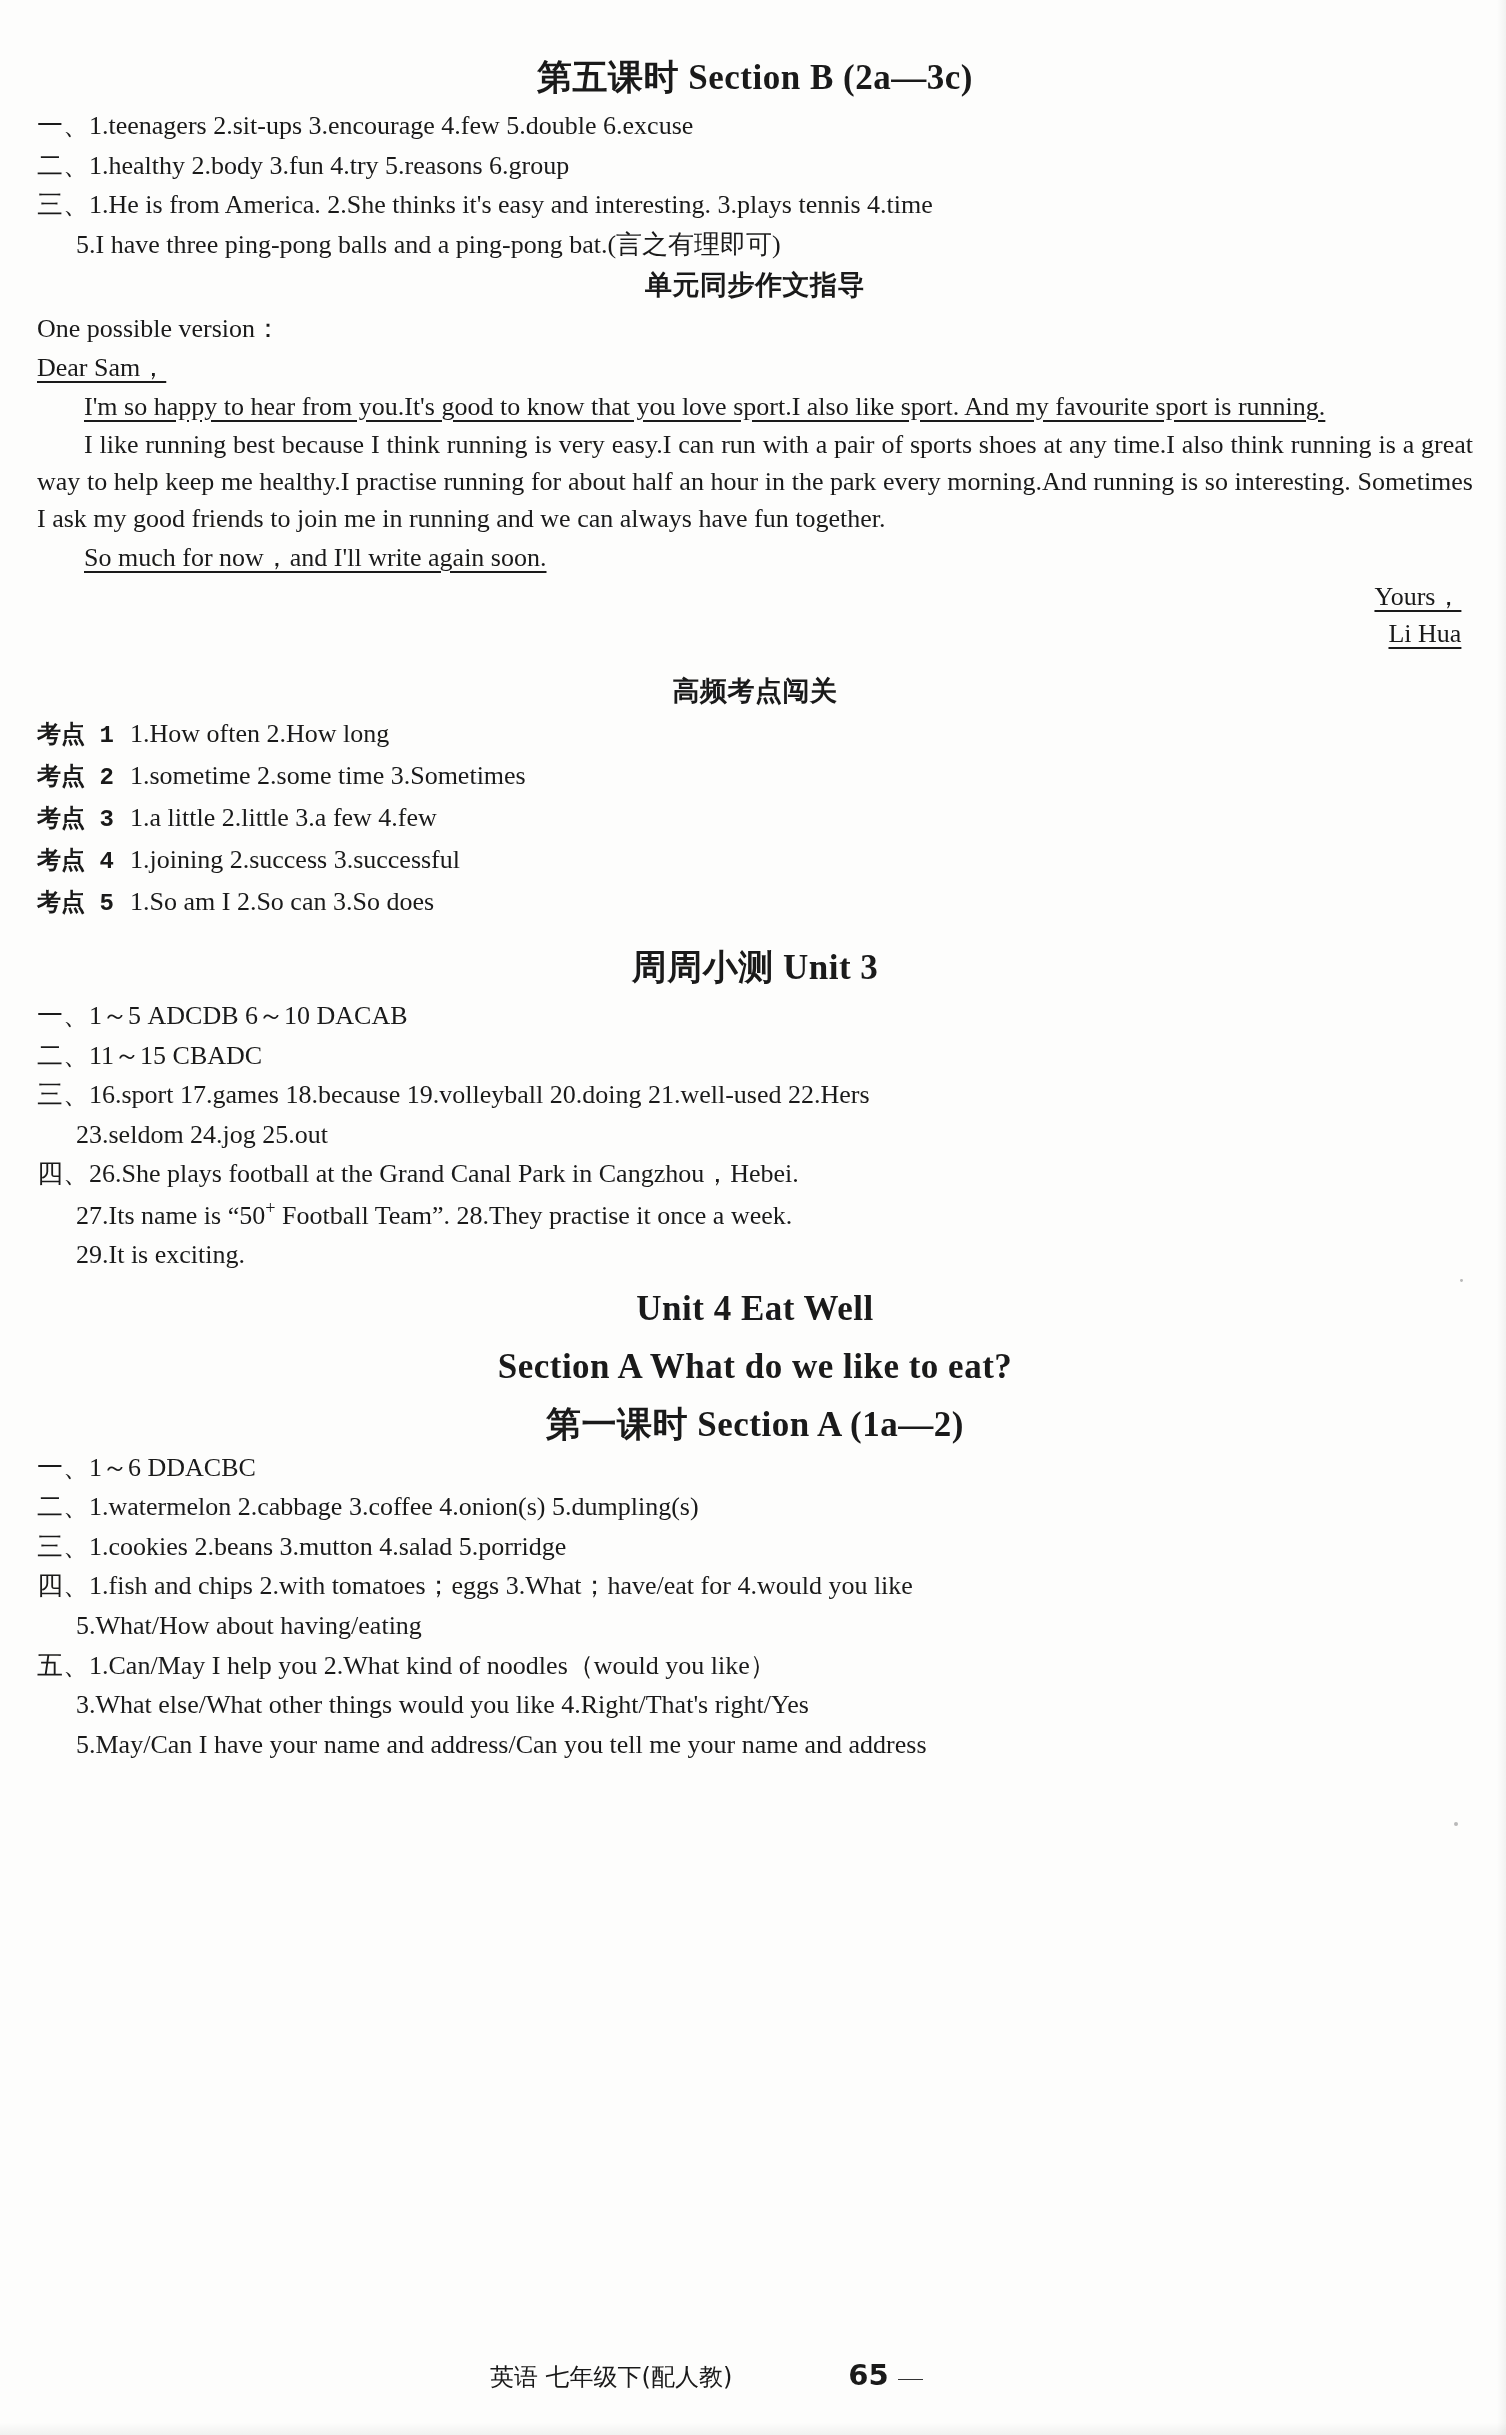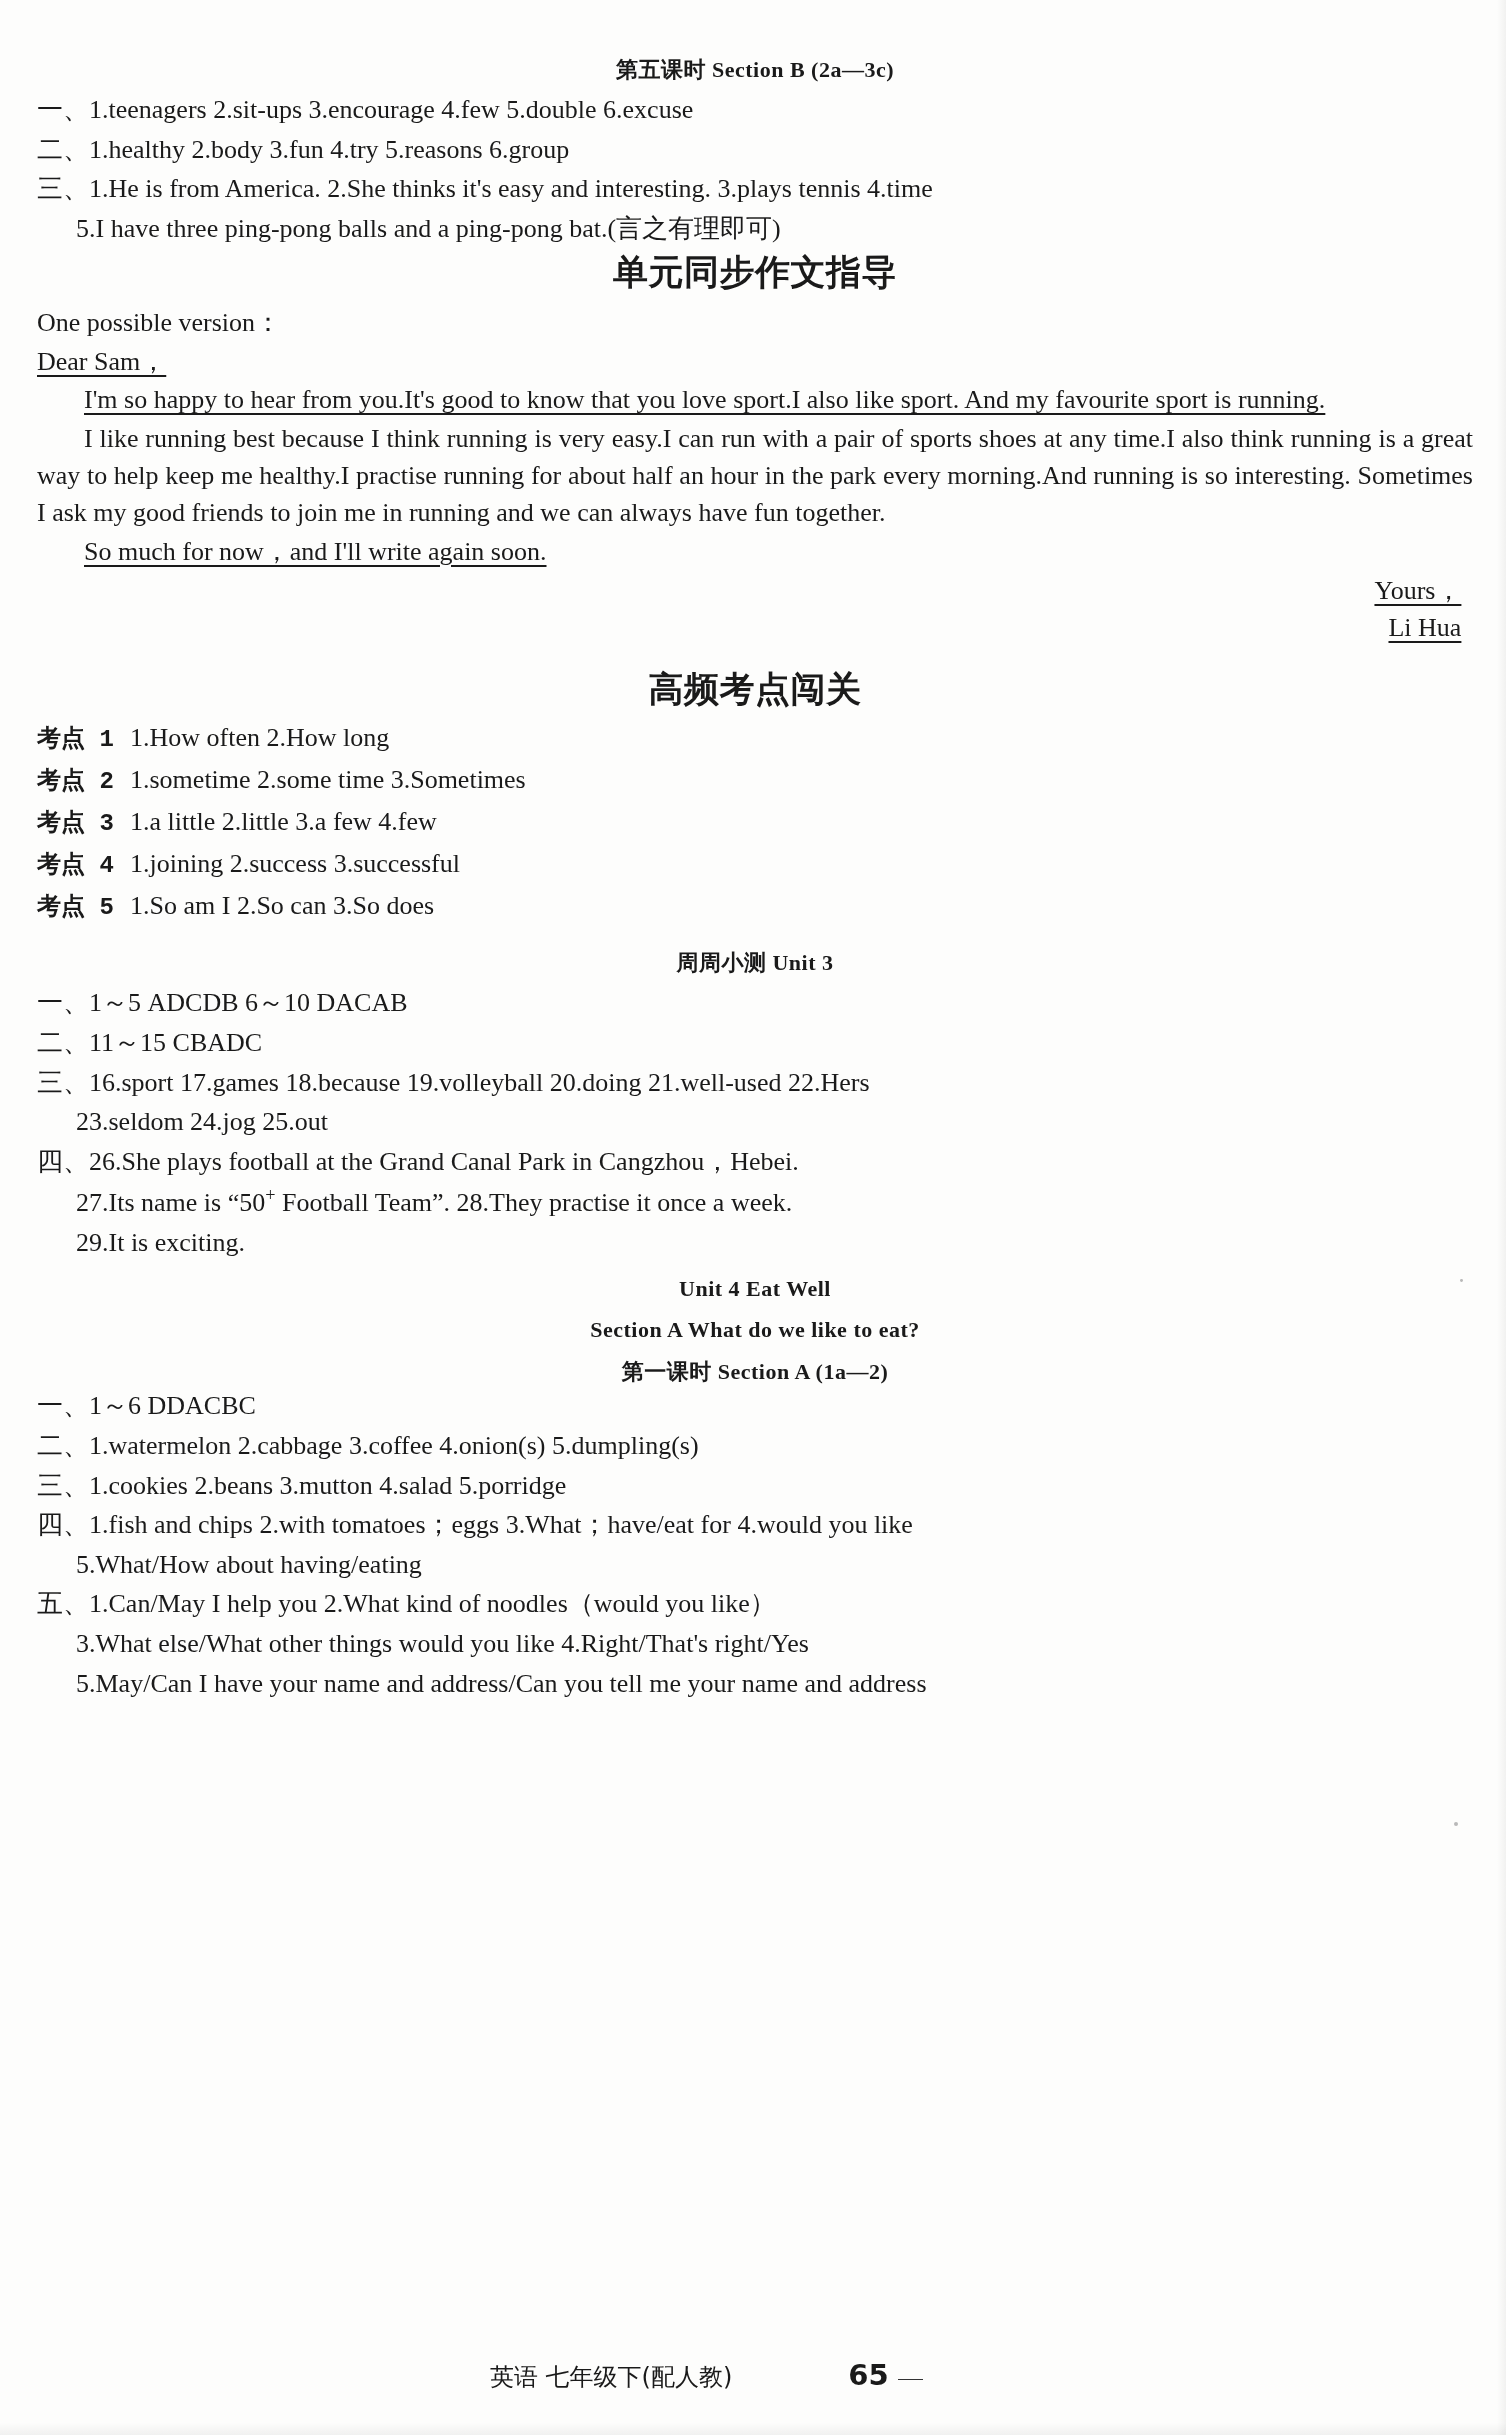--- a/index.html
+++ b/index.html
@@ -24,28 +24,28 @@
     position: absolute;
     left: 37px;
     top: 50px;
     width: 1436px;
   }
 
   
   .hd-center {
     text-align: center;
     font-weight: bold;
-    font-size: 22px;
+    font-size: 35px;
     letter-spacing: 0.5px;
     margin: 5.8px 0 9.7px 0;
     line-height: 1.25;
   }
   .hd-center.cn {
     font-family: "DejaVu Sans", "Liberation Sans", sans-serif;
-    font-size: 35px;
+    font-size: 27px;
   }
   .hd-center.tight { margin-top: 14px; margin-bottom: 3.9px; }
 
   
   .row {
     font-size: 26px;
     line-height: 1.30;
     margin: 0 0 5.8px 0;
     white-space: nowrap;
   }

